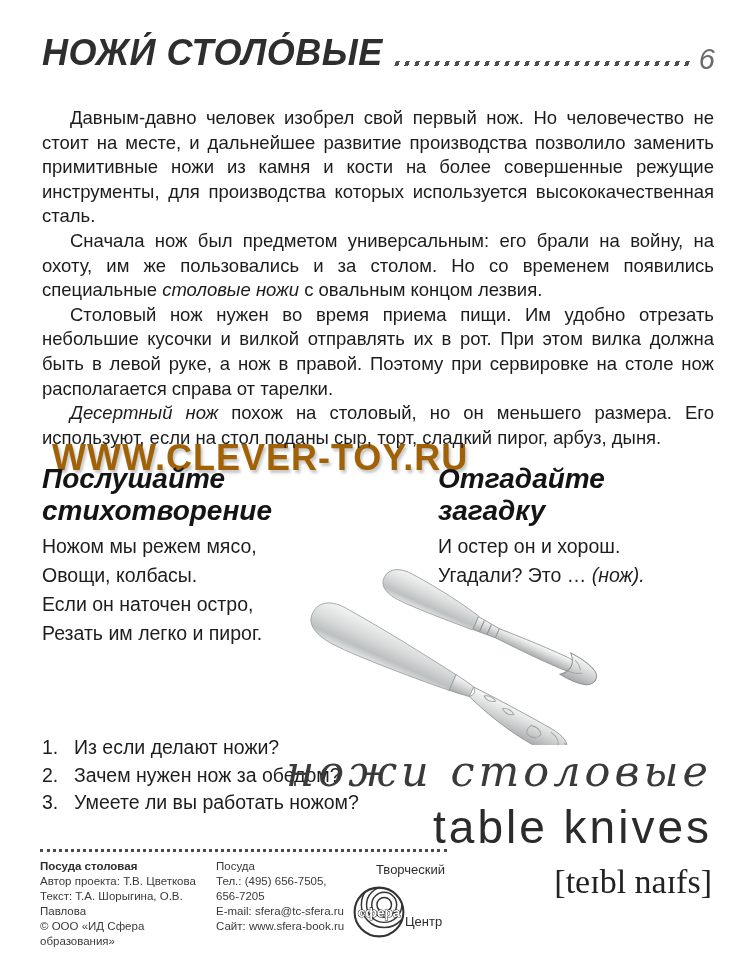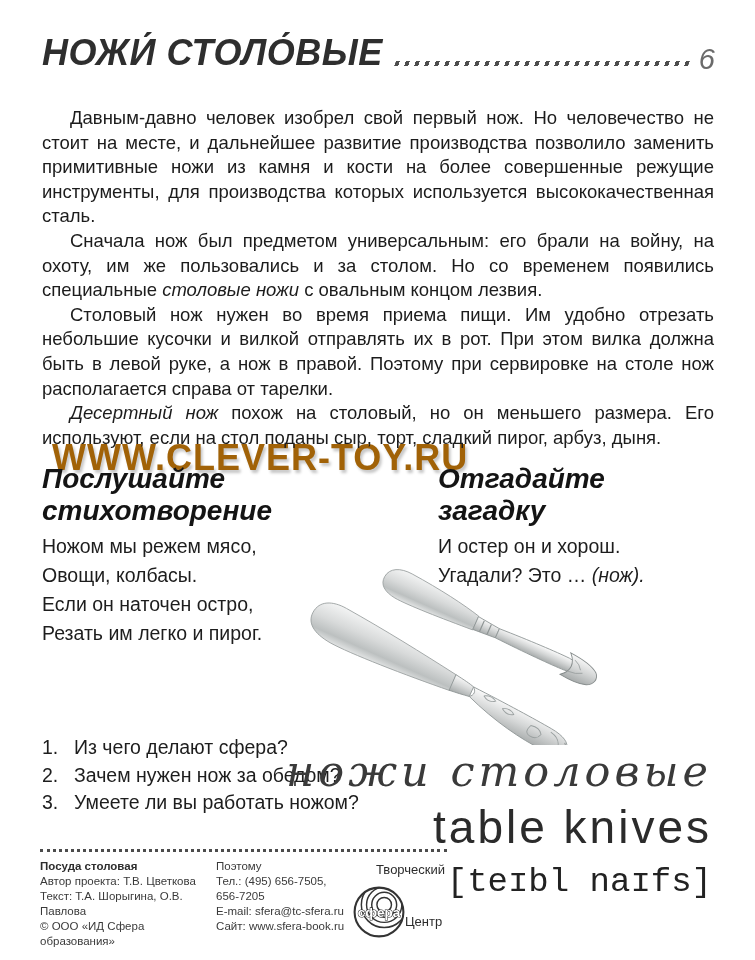--- a/index.html
+++ b/index.html
@@ -41,21 +41,21 @@
   
   .questions { position:absolute; left:42px; top:734px; width:400px; z-index:1; }
   .q-row { display:flex; font-size:19.5px; line-height:27.5px; }
   .q-num { width:32px; flex:none; }
 
   
   .vocab { position:absolute; right:43px; top:743px; text-align:right; z-index:1; }
   .vocab-ru { font-family:"DejaVu Serif", cursive; font-style:italic; font-weight:normal;
     font-size:43px; line-height:56px; letter-spacing:4px; color:#3a3a3a; }
   .vocab-en { font-size:46px; line-height:57px; letter-spacing:3px; color:#2b2b2b; }
-  .vocab-tr { font-family:Liberation Mono, monospace; font-size:34px; line-height:52px; color:#222; }
+  .vocab-tr { font-family:Liberation Serif, serif; font-size:34px; line-height:52px; color:#222; }
 
   
   .footer { position:absolute; left:40px; top:849px; width:407px; z-index:1; }
   .footer-dots { height:0; border-top:3px dotted #4c4c4c; margin-bottom:7px; }
   .footer-cols { display:flex; font-size:11.5px; line-height:15px; color:#3a3a3a; }
   .f-col1 { width:176px; flex:none; }
   .f-col2 { width:132px; flex:none; }
   .f-series { font-weight:bold; color:#2e2e2e; }
   .f-logo { position:relative; flex:1; height:92px; }
   .logo-l1 { position:absolute; left:28px; top:3px; font-size:13px; color:#2c2c2c; }
@@ -127,21 +127,21 @@
       <path d="M 179 22 C 216 24 248 26.5 267 28.5 C 281 30 289 34.5 289 41 C 289 48 280 52 267 51.5 C 244 50.5 212 45 179 32.5 C 183 29 183 25.5 179 22 Z" fill="url(#handleG)" stroke="#8f9595" stroke-width="0.8"></path>
       <path d="M 192 26 q 7 -4 13 0 q -6 5 -13 0 M 214 30 q 7 -4 13 1 q -6 4 -13 -1" stroke="#9aa0a0" stroke-width="0.9" fill="none"></path>
       <path d="M 247 34 q 9 -2 13 4 q -2 7 -10 6 q -7 -1 -3 -10 M 268 32 q 10 2 12 9" stroke="#9aa0a0" stroke-width="0.9" fill="none"></path>
       <path d="M 285 36 q 5 5 0 10 M 278 47 q 4 2 8 -1" stroke="#868c8c" stroke-width="0.9" fill="none"></path>
     </g>
   </svg>
 
   <div class="questions">
     <div class="q-row">
       <span class="q-num">1.</span>
-      <span>Из чего делают сфера?</span>
+      <span>Из если делают ножи?</span>
     </div>
     <div class="q-row">
       <span class="q-num">2.</span>
       <span>Зачем нужен нож за обедом?</span>
     </div>
     <div class="q-row">
       <span class="q-num">3.</span>
       <span>Умеете ли вы работать ножом?</span>
     </div>
   </div>
@@ -155,21 +155,21 @@
   <div class="footer">
     <div class="footer-dots"></div>
     <div class="footer-cols">
       <div class="f-col1">
         <div class="f-series">Посуда столовая</div>
         <div>Автор проекта: Т.В. Цветкова</div>
         <div>Текст: Т.А. Шорыгина, О.В. Павлова</div>
         <div>© ООО «ИД Сфера образования»</div>
       </div>
       <div class="f-col2">
-        <div>Поэтому</div>
+        <div>Посуда</div>
         <div>Тел.: (495) 656-7505, 656-7205</div>
         <div>E-mail: sfera@tc-sfera.ru</div>
         <div>Сайт: www.sfera-book.ru</div>
       </div>
       <div class="f-logo">
         <div class="logo-l1">Творческий</div>
         <div class="logo-l2">Центр</div>
         <svg class="logo-circle" viewBox="0 0 52 52" xmlns="http://www.w3.org/2000/svg">
           <defs>
               <clipPath id="logoClip">

